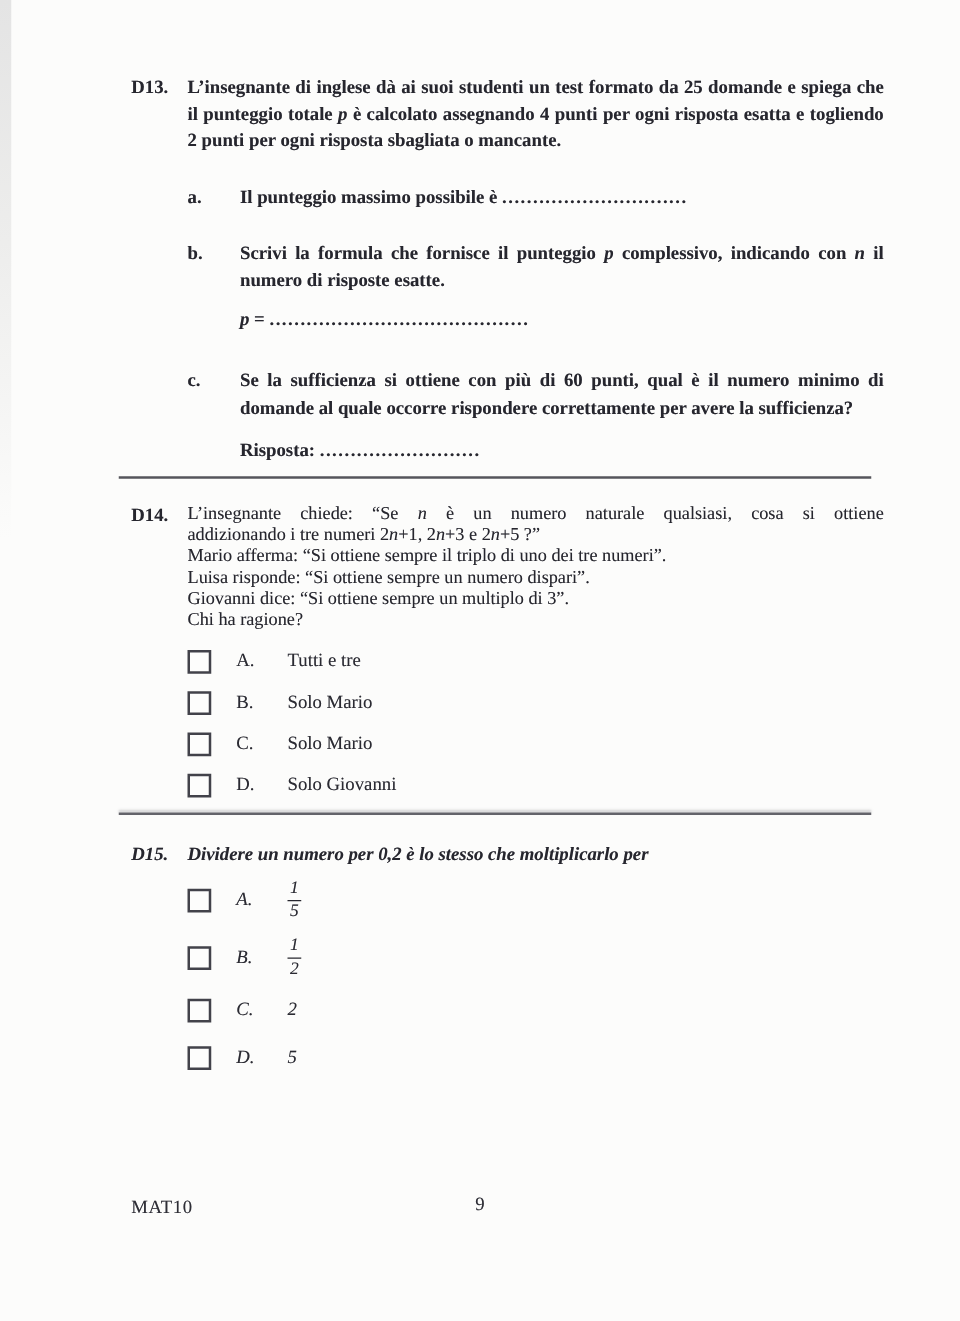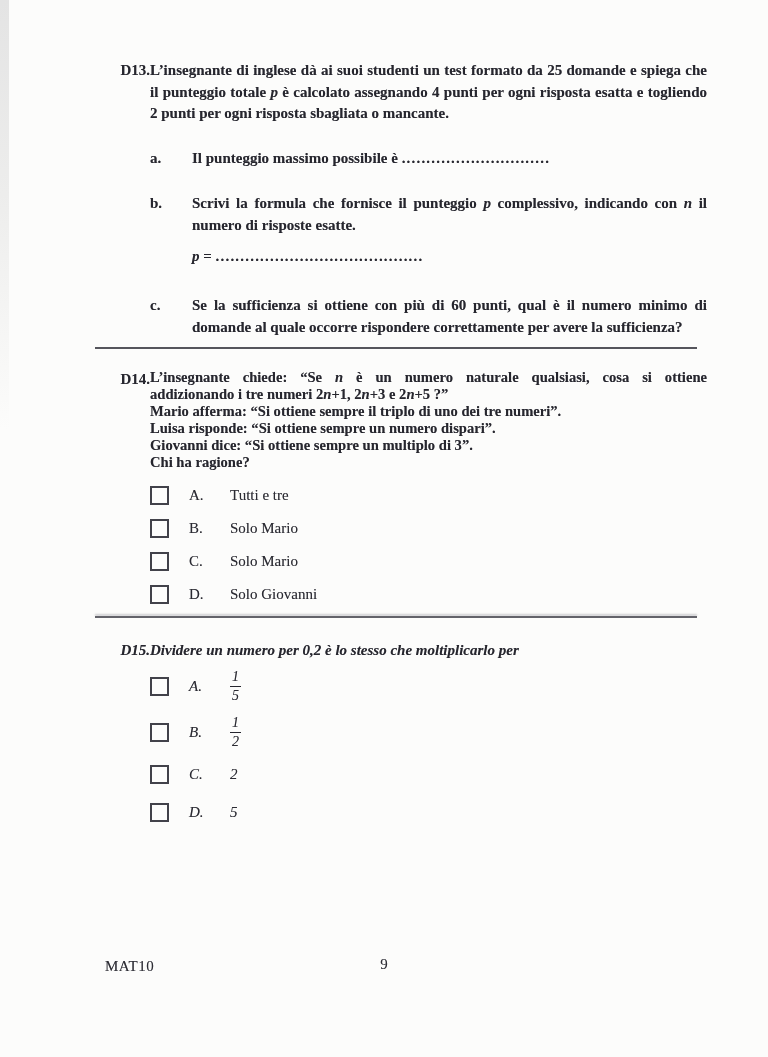--- a/index.html
+++ b/index.html
@@ -9,37 +9,37 @@
     font-family:"Liberation Serif", serif;
     color:#26262e;
     text-shadow:0 0 .4px rgba(20,20,30,.35);
   }
   .scan-edge{
     position:absolute;left:0;top:0;width:9px;height:430px;
     background:linear-gradient(180deg,#e4e4e4 0%,#ededec 45%,rgba(245,245,244,0) 100%);
   }
   .content{position:absolute;left:105px;top:60px;width:602px;}
   .question{display:flex;}
-  .qnum{flex:0 0 45px;font-weight:bold;font-size:15px;line-height:21.5px;text-align:right;}
+  .qnum{flex:0 0 45px;font-weight:bold;font-size:15px;line-height:21.5px;}
   .qbody{flex:1;min-width:0;}
   .stem{margin:0;font-weight:bold;font-size:15px;line-height:21.5px;text-align:justify;}
   .stem.mb{margin-bottom:23px;}
   .part{display:flex;font-weight:bold;font-size:15px;line-height:21.5px;}
   .part-label{flex:0 0 42px;}
   .part-text{flex:1;text-align:justify;}
   .mb24{margin-bottom:24px;}
   .ans{margin-left:42px;font-weight:bold;font-size:15px;line-height:21px;}
   .ans-p{margin-top:10px;margin-bottom:28px;}
   .ans-r{margin-top:13px;}
   .dots{letter-spacing:1.2px;font-weight:bold;}
   .it{font-style:italic;}
   .divider{border:none;height:2px;background:#55555c;width:602px;margin:9px 0 0 -10px;}
   .divider.second{margin-top:5px;background:#63636a;box-shadow:0 -2px 2px rgba(120,120,125,.35);}
   .sec-d14{margin-top:20px;}
-  .d14-line{font-weight:bold;font-size:14.6px;line-height:17px;text-align:justify;margin:0;}
+  .d14-line{font-weight:normal;font-size:14.6px;line-height:17px;text-align:justify;margin:0;}
   .d14-line.stretch{text-align-last:justify;}
   .opts{margin-top:8px;}
   .opt{display:flex;align-items:center;height:33px;font-size:15px;color:#2b2b33;}
   .cb{flex:0 0 15px;width:15px;height:15px;border:2px solid #42424a;margin-right:20px;background:#fdfdfc;}
   .opt-letter{flex:0 0 41px;}
   .opt-tall{height:46px;}
   .opt-plain{height:38px;}
   .frac{display:inline-block;text-align:center;font-size:14px;line-height:16px;}
   .frac .num{display:block;border-bottom:1.3px solid #26262e;padding:0 2px 1px;}
   .frac .den{display:block;padding-top:1px;}
@@ -70,20 +70,23 @@
           <span class="part-label">b.</span>
           <span class="part-text"><span>Scrivi la formula che fornisce il punteggio </span><span class="it">p</span><span> complessivo, indicando con </span><span class="it">n</span><span> il numero di risposte esatte.</span></span>
         </div>
         <div class="ans ans-p">
           <span><span class="it">p</span><span> = </span></span><span class="dots">..........................................</span>
         </div>
 
         <div class="part">
           <span class="part-label">c.</span>
           <span class="part-text">Se la sufficienza si ottiene con più di 60 punti, qual è il numero minimo di domande al quale occorre rispondere correttamente per avere la sufficienza?</span>
+        </div>
+        <div class="ans ans-r">
+          <span>Risposta: </span><span class="dots">..........................</span>
         </div>
       </div>
     </section>
 
     <hr class="divider">
 
     <section class="question sec-d14">
       <div class="qnum">D14.</div>
       <div class="qbody">
         <p class="d14-line stretch"><span>L’insegnante chiede: “Se </span><span class="it">n</span><span> è un numero naturale qualsiasi, cosa si ottiene</span></p>

